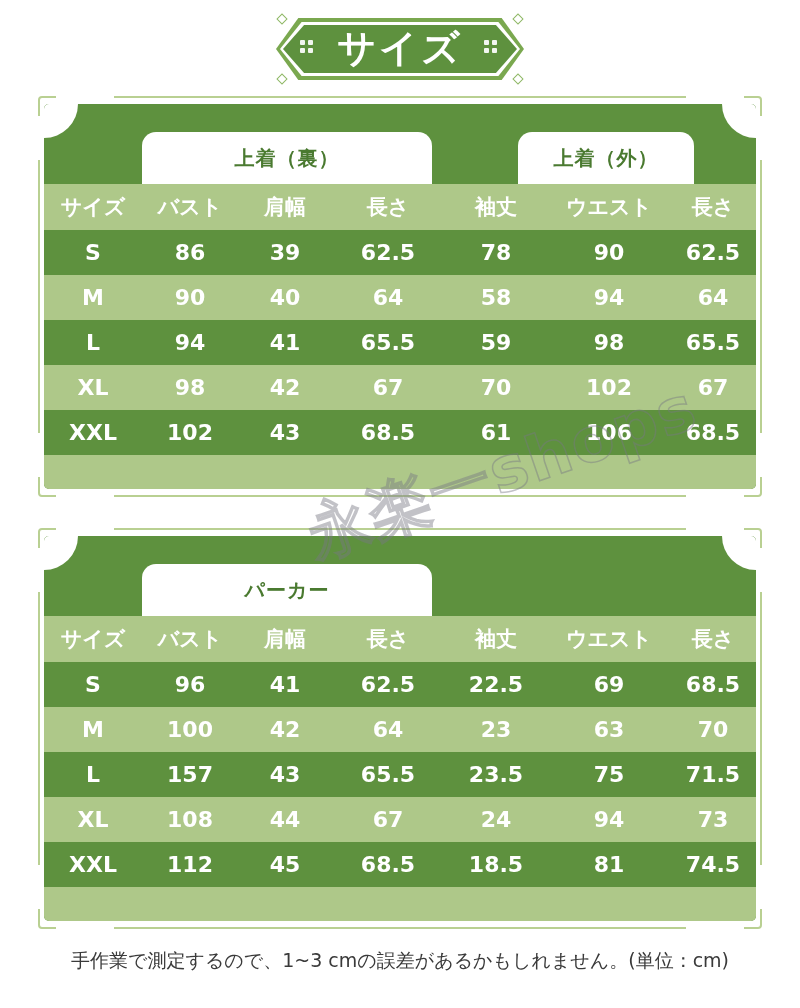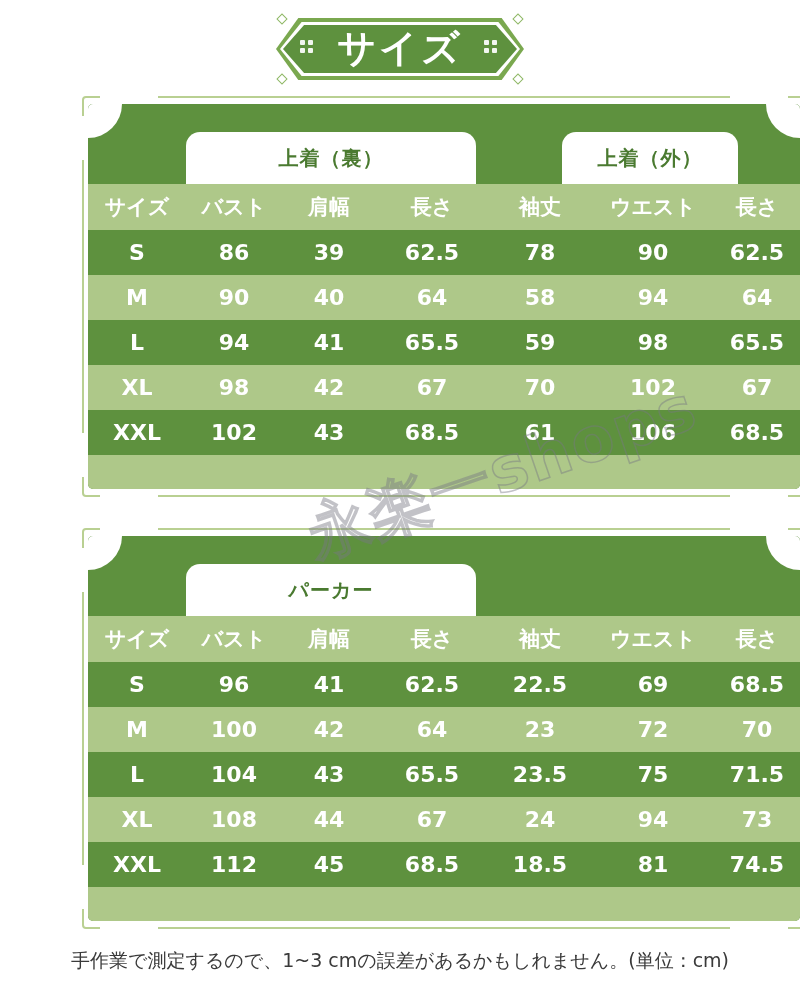--- a/index.html
+++ b/index.html
@@ -91,21 +91,20 @@
     border: 1px solid #8fb866;
     transform: rotate(45deg);
     background: transparent;
   }
 
   
   .block {
     position: absolute;
     left: 44px;
     width: 712px;
-    margin-left: 44px;
   }
   .block.first  { top: 104px; }
   .block.second { top: 536px; }
 
   
   .frame {
     position: absolute;
     left: -6px; top: -8px;
     width: 724px;
     height: calc(100% + 16px);
@@ -401,26 +400,26 @@
       <div class="cell c4">22.5</div>
       <div class="cell c5">69</div>
       <div class="cell c6">68.5</div>
     </div>
     <div class="row light">
       <div class="cell c0 size-col">M</div>
       <div class="cell c1">100</div>
       <div class="cell c2">42</div>
       <div class="cell c3">64</div>
       <div class="cell c4">23</div>
-      <div class="cell c5">72</div>
+      <div class="cell c5">63</div>
       <div class="cell c6">70</div>
     </div>
     <div class="row dark">
       <div class="cell c0 size-col">L</div>
-      <div class="cell c1">104</div>
+      <div class="cell c1">157</div>
       <div class="cell c2">43</div>
       <div class="cell c3">65.5</div>
       <div class="cell c4">23.5</div>
       <div class="cell c5">75</div>
       <div class="cell c6">71.5</div>
     </div>
     <div class="row light">
       <div class="cell c0 size-col">XL</div>
       <div class="cell c1">108</div>
       <div class="cell c2">44</div>

